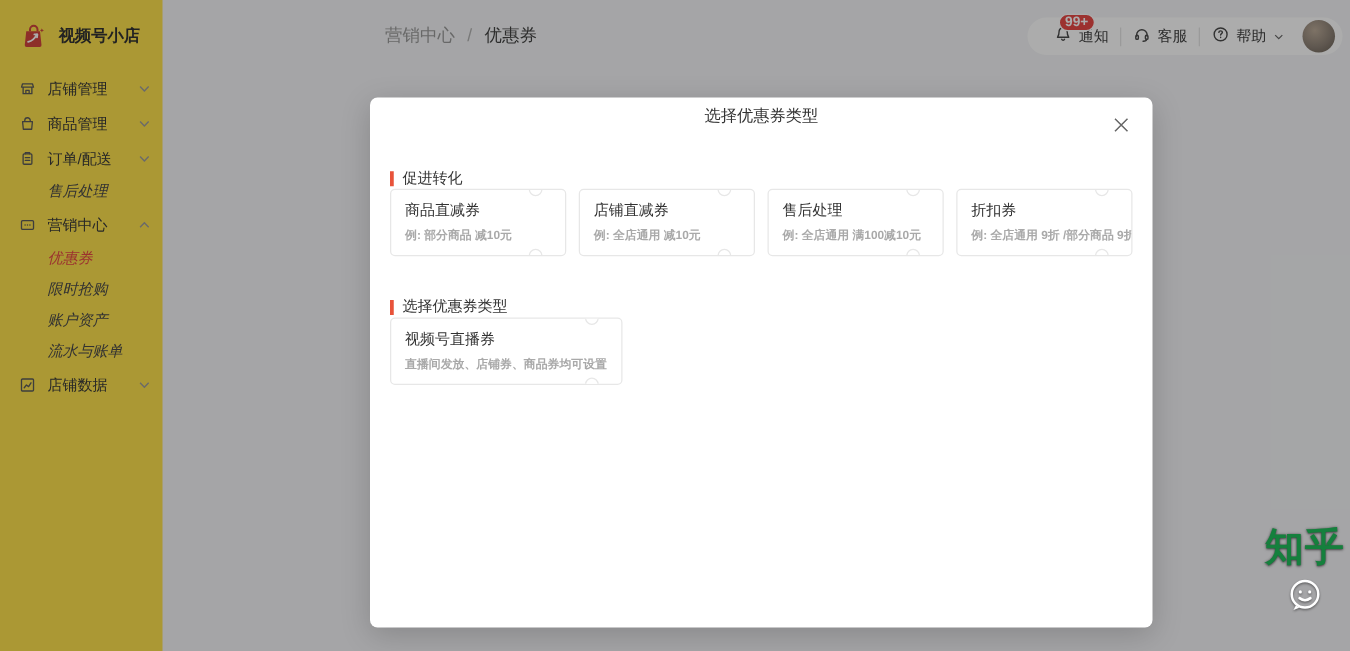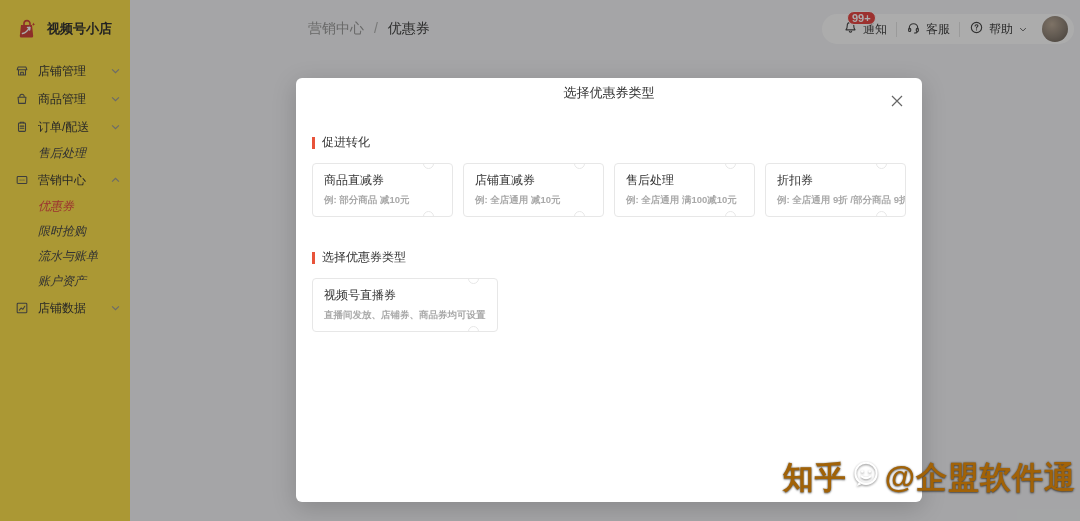--- a/index.html
+++ b/index.html
@@ -44,41 +44,42 @@
   .modal {
     position:absolute; left:296px; top:78px; width:626px; height:424px; z-index:20;
     background:#fff; border-radius:6px; box-shadow:0 6px 24px rgba(0,0,0,0.18); box-sizing:border-box;
   }
   .modal-title { text-align:center; font-size:13px; color:#333; padding-top:6px; }
   .modal-close { position:absolute; right:16px; top:15px; width:18px; height:18px; display:flex; align-items:center; justify-content:center; cursor:pointer; }
   .modal-body { padding:0 16px; }
   .section-hd { display:flex; align-items:center; margin-top:32px; }
   .section-hd .bar { width:3px; height:12px; background:#e8533a; margin-right:7px; }
   .section-hd .stitle { font-size:12px; color:#333; }
-  .card-row { display:flex; gap:10px; margin-top:12px; }
+  .card-row { display:flex; gap:10px; }
   .coupon-card {
     position:relative; overflow:hidden; box-sizing:border-box;
     min-width:141px; padding:8px 11px 9px; border:1px solid #e7e7e7; border-radius:4px;
     background:#fff; cursor:pointer;
   }
   .coupon-card::before, .coupon-card::after {
     content:""; position:absolute; right:18px; width:9px; height:9px;
     background:#fff; border:1px solid #e7e7e7; border-radius:50%;
   }
   .coupon-card::before { top:-6px; }
   .coupon-card::after { bottom:-6px; }
   .cc-title { font-size:12px; color:#333; white-space:nowrap; }
   .cc-desc { font-size:9.5px; color:#a9a9a9; margin-top:5px; white-space:nowrap;font-weight:bold; }
   
   .watermark {
     position:absolute; right:4px; bottom:22px; z-index:40;
     display:flex; align-items:center; gap:2px;
-    font-size:31px; font-weight:bold; color:#a16207; letter-spacing:1px;
+    font-size:31px; font-weight:bold; color:#15803d; letter-spacing:1px;
     text-shadow:0 1px 2px rgba(0,0,0,0.5), 0 0 2px rgba(0,0,0,0.35);
     pointer-events:none;
+    flex-direction:column;
   }
   .wm-icon { margin:0 2px; filter:drop-shadow(0 1px 1px rgba(0,0,0,0.45)); }
   svg.line { fill:none; stroke:#555; stroke-width:1.2; stroke-linecap:round; stroke-linejoin:round; }
 </style>
 </head>
 <body>
 
 <div class="page">
 
   <div class="sidebar">
@@ -160,24 +161,24 @@
       </span>
     </div>
     <div class="sub-item active">
       <span>优惠券</span>
     </div>
     <div class="sub-item">
       <span>限时抢购</span>
     </div>
 
     <div class="sub-item">
+      <span>账户资产</span>
+    </div>
+    <div class="sub-item">
       <span>流水与账单</span>
-    </div>
-    <div class="sub-item">
-      <span>账户资产</span>
     </div>
 
     <div class="nav-item">
       <span class="nicon">
         <svg class="line" width="14" height="14" viewBox="0 0 16 16">
             <rect x="2.5" y="2.5" width="11" height="11" rx="1"></rect>
             <polyline points="5,10.5 7,8 9,9.5 11.2,6"></polyline>
           </svg>
       </span>
       <span class="nlabel">店铺数据</span>
@@ -291,16 +292,15 @@
     <span>知乎</span>
     <span class="wm-icon">
       <svg width="30" height="30" viewBox="0 0 24 24">
         <circle cx="12" cy="11.5" r="8.5" fill="none" stroke="#fff" stroke-width="1.6"></circle>
         <circle cx="9" cy="10" r="1" fill="#fff"></circle>
         <circle cx="15" cy="10" r="1" fill="#fff"></circle>
         <path d="M8.5 14 Q12 16.6 15.5 14" stroke="#fff" fill="none" stroke-width="1.6" stroke-linecap="round"></path>
         <path d="M6.2 18.6 L4.6 21.6 L8.4 20.2 Z" fill="#fff"></path>
       </svg>
     </span>
-    <span>@企盟软件通</span>
   </div>
 
 </div>
 
 </body></html>

